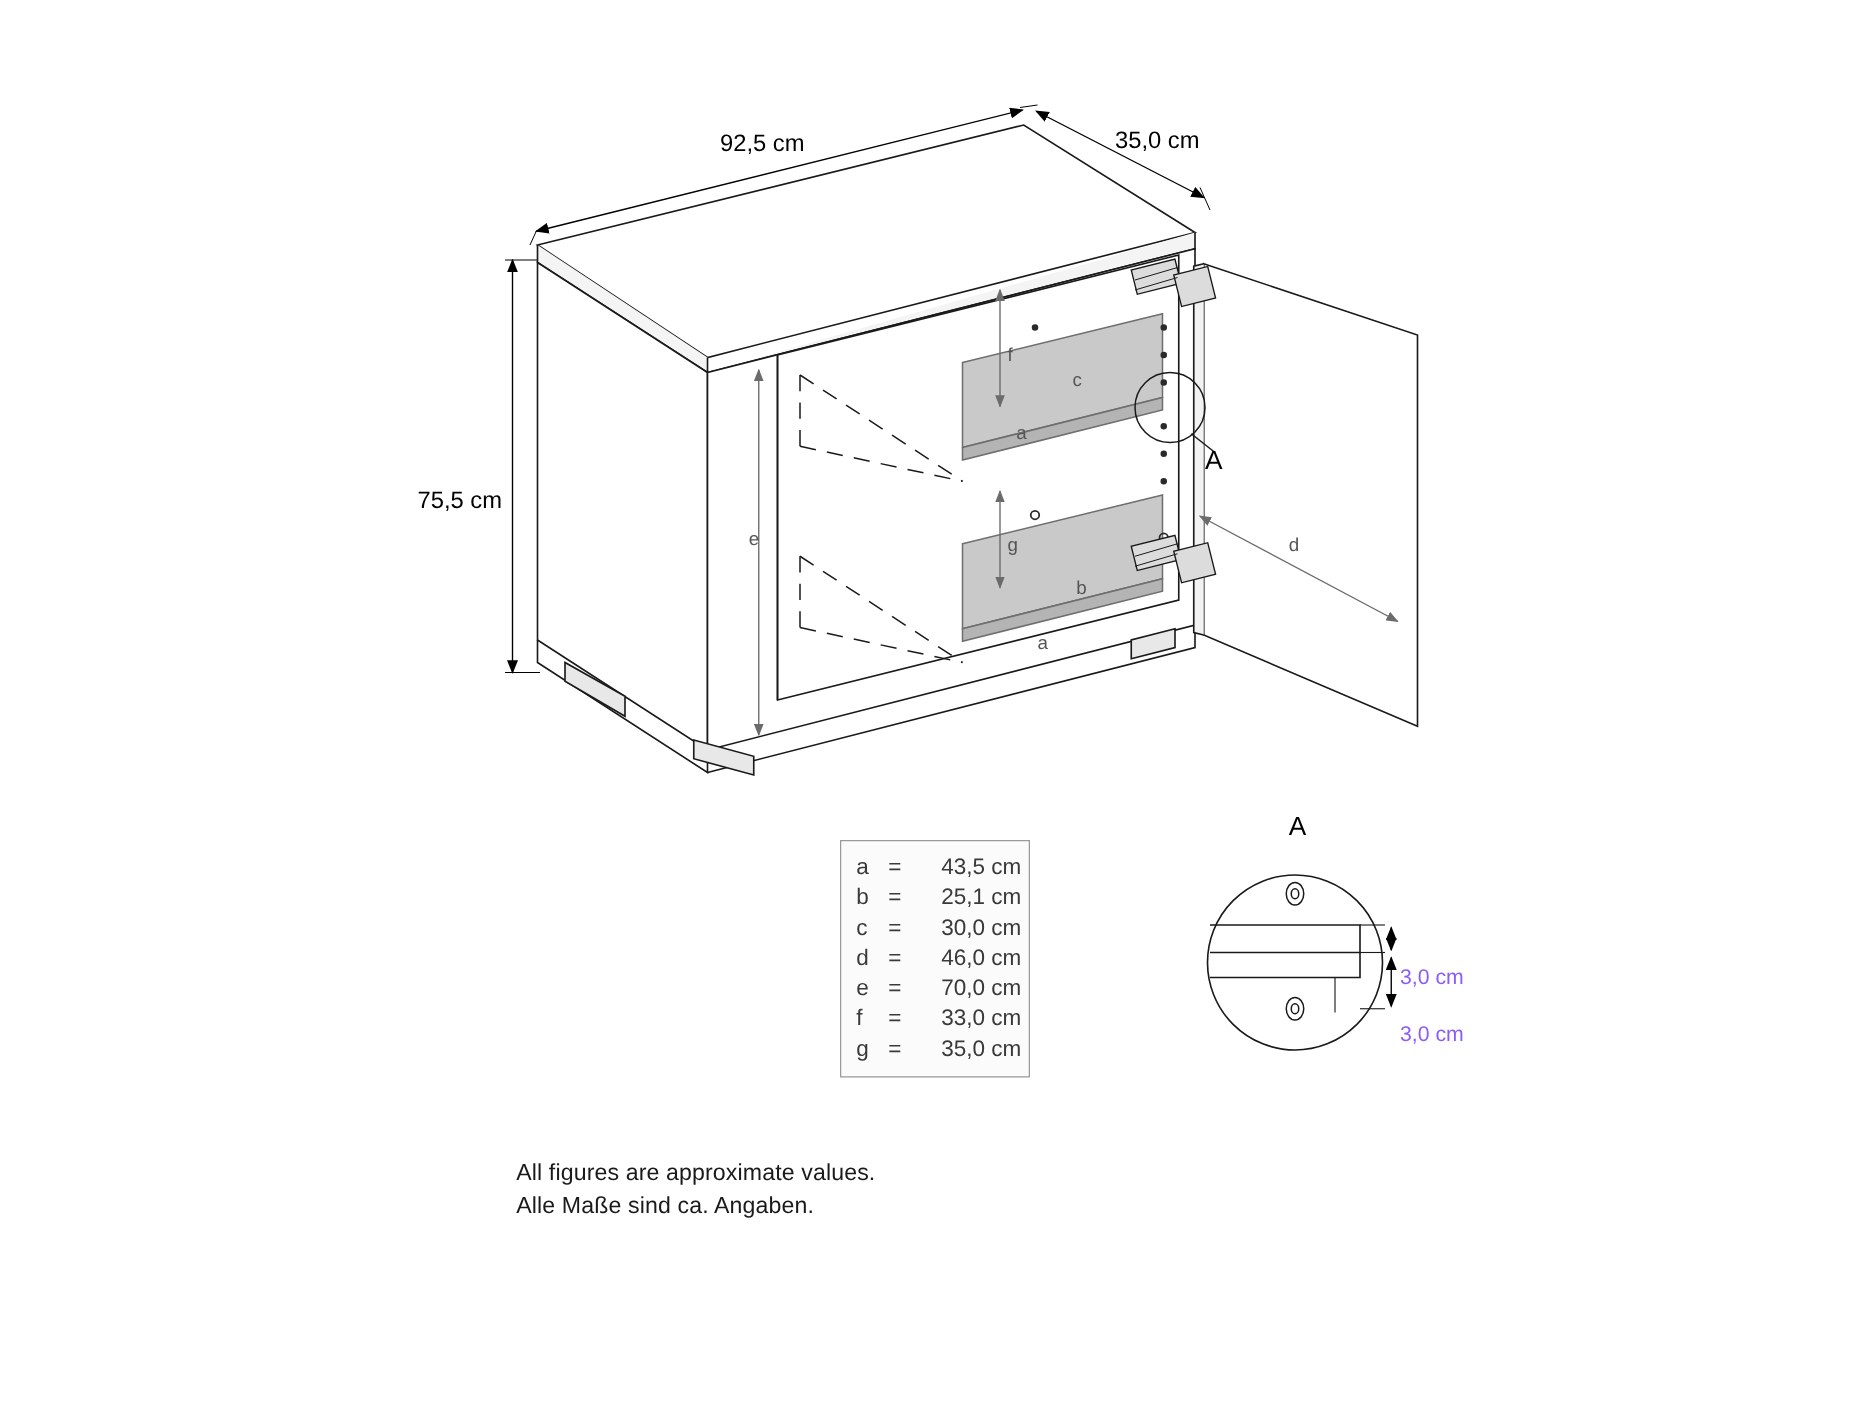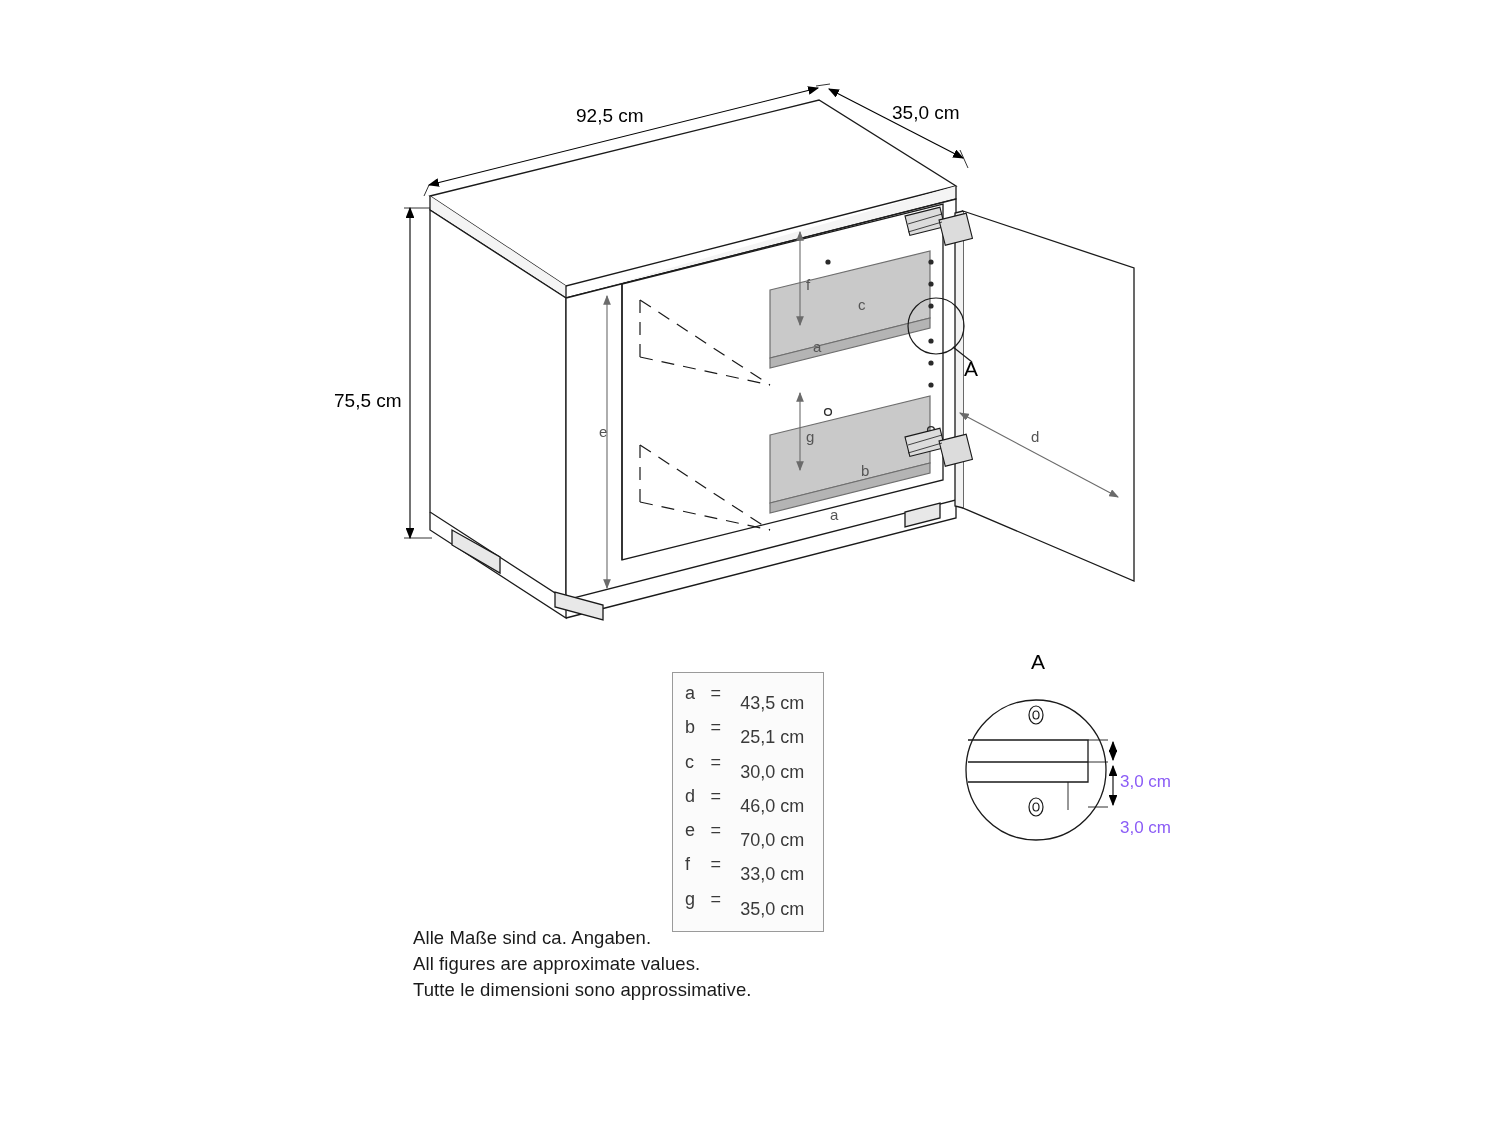--- a/index.html
+++ b/index.html
@@ -59,21 +59,21 @@
   }
   .legend-row {
     display: flex;
     font-size: 18px;
     color: #3a3a3a;
     line-height: 24.3px;
     white-space: nowrap;
   }
   .legend-key { width: 26px; }
   .legend-eq { width: 30px; }
-  .legend-val { width: 78px; margin-top: 10px; }
+  .legend-val { text-align: right; width: 78px; }
   .notes {
     position: absolute;
     left: 413px;
     top: 925px;
     font-size: 18.5px;
     line-height: 26px;
     color: #1a1a1a;
     white-space: nowrap;
   }
   .notes div { letter-spacing: 0.1px; }
@@ -277,18 +277,17 @@
       <span class="legend-val">33,0 cm</span>
     </div>
     <div class="legend-row">
       <span class="legend-key">g</span>
       <span class="legend-eq">=</span>
       <span class="legend-val">35,0 cm</span>
     </div>
   </div>
 
   <div class="notes">
+    <div>All figures are approximate values.</div>
     <div>Alle Maße sind ca. Angaben.</div>
-    <div>All figures are approximate values.</div>
-    <div>Tutte le dimensioni sono approssimative.</div>
   </div>
 
 </div>
 
 </body></html>

